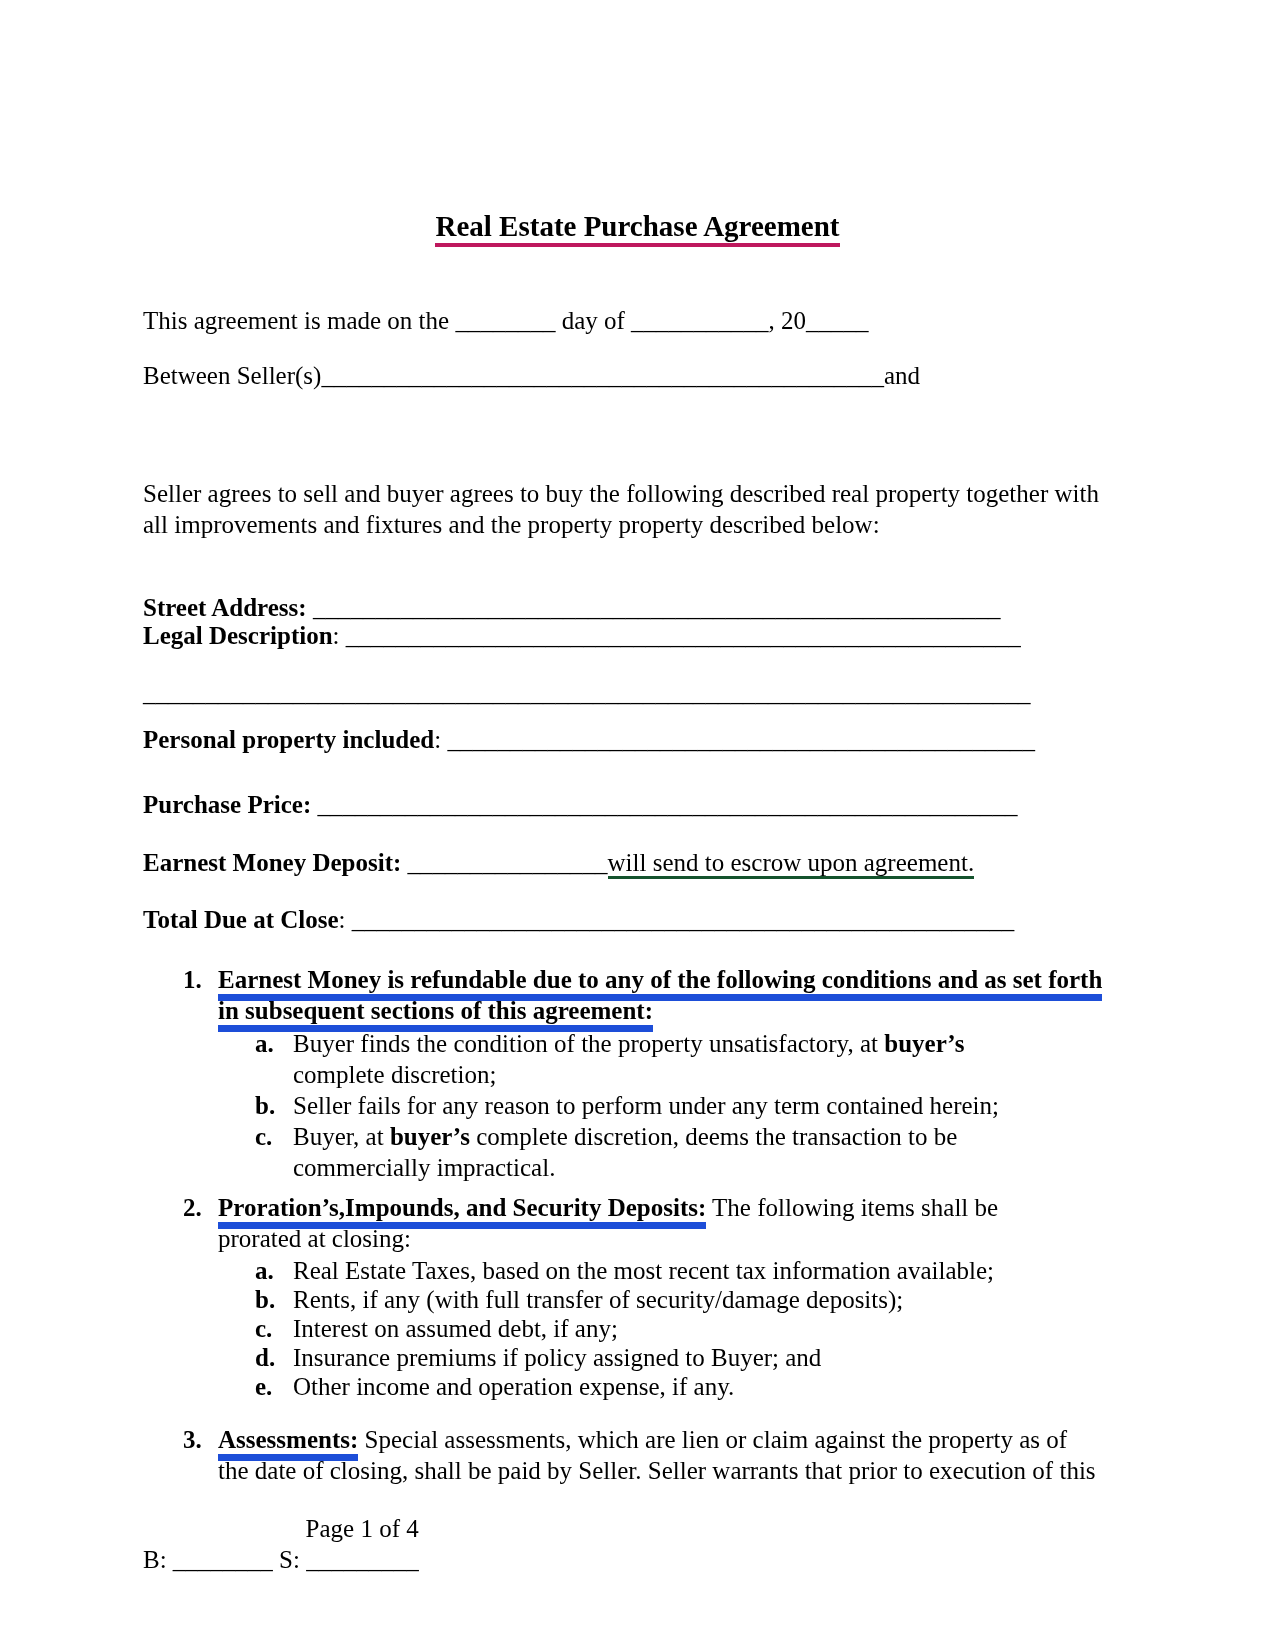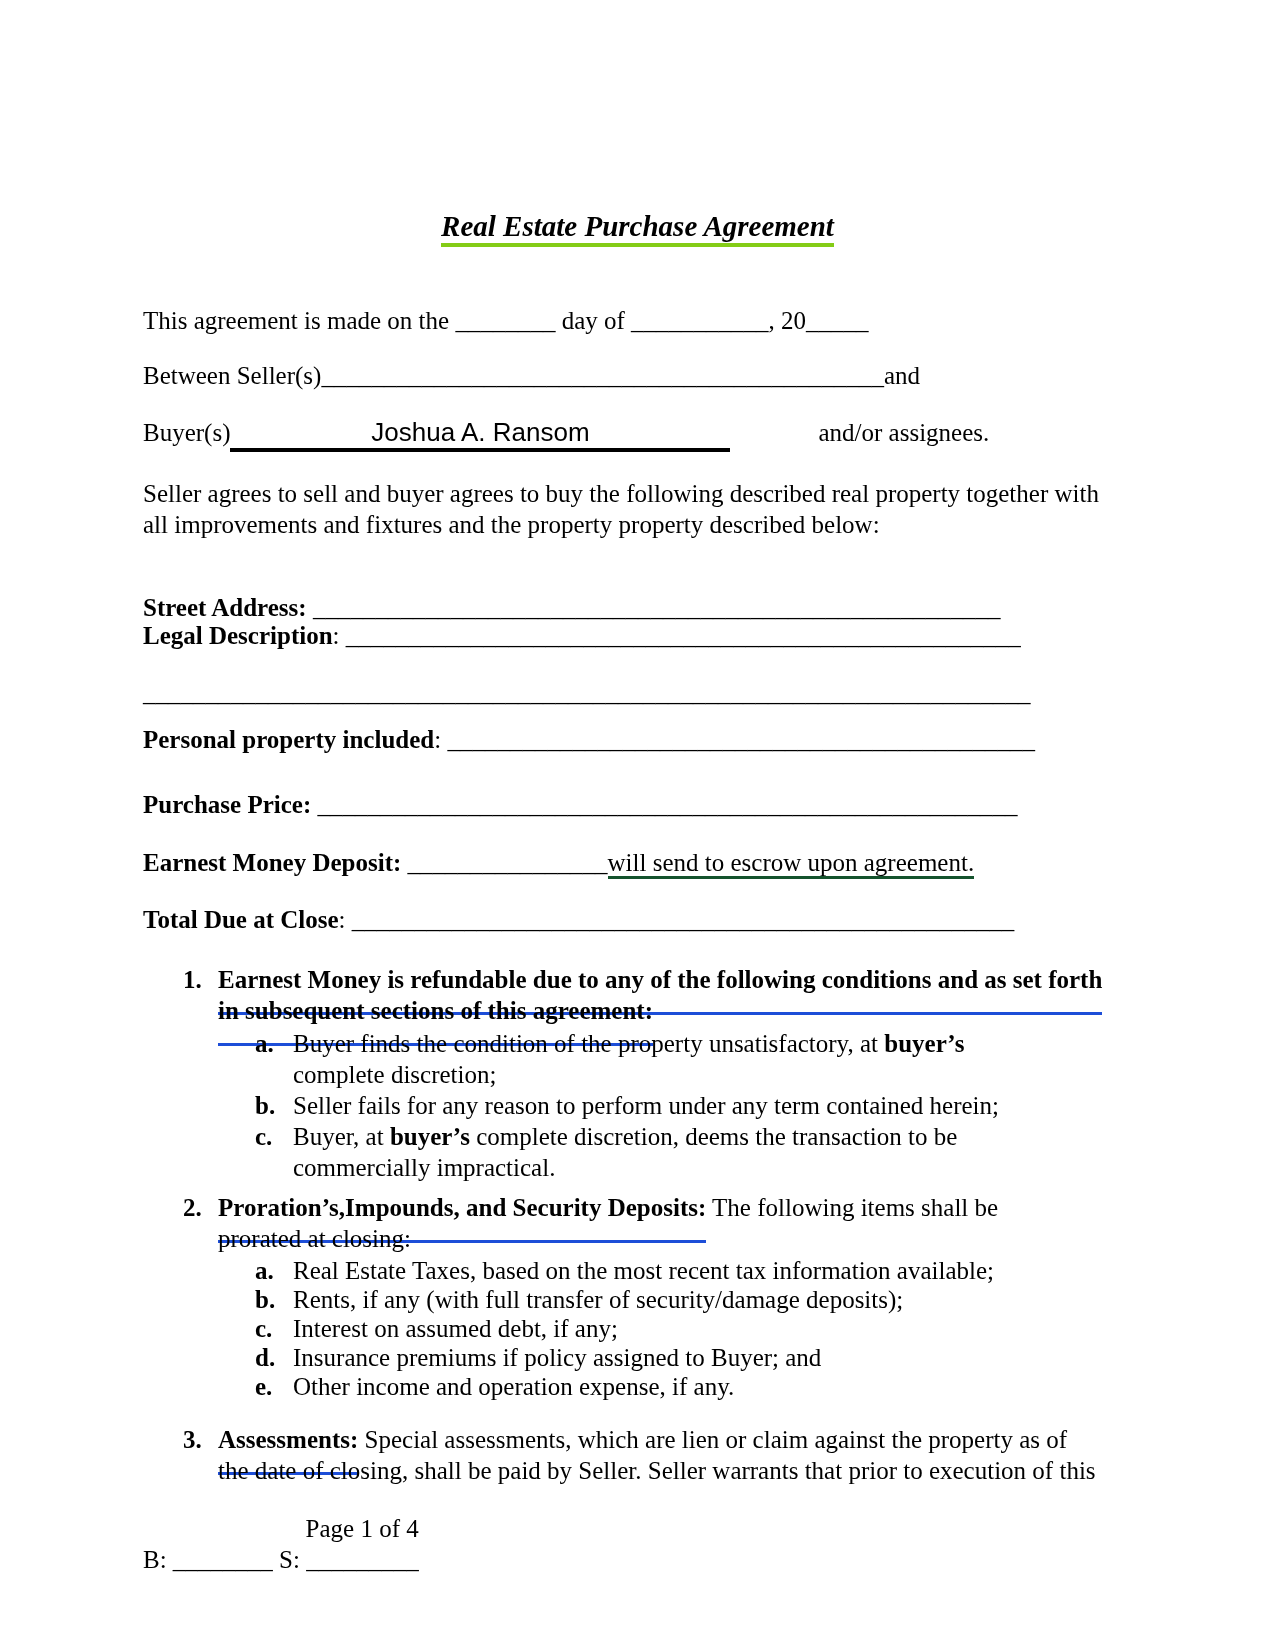--- a/index.html
+++ b/index.html
@@ -10,50 +10,49 @@
     background:#ffffff;
     color:#000;
     font-family:"Liberation Serif", serif;
     font-size:25px;
     line-height:31px;
     overflow:hidden;
   }
   .abs{position:absolute;left:143px;margin:0;}
   .nowrap{white-space:nowrap;}
   .title-row{position:absolute;top:208px;left:0;width:1275px;text-align:center;margin:0;line-height:36px;}
-  .title-text{font-weight:bold;font-size:29px;border-bottom:4px solid #84cc16;padding-bottom:1px;font-style:italic;}
+  .title-text{font-weight:bold;font-size:29px;border-bottom:4px solid #be185d;padding-bottom:1px;}
   b,.bold{font-weight:bold;}
   .uline3{border-bottom:3px solid #14532d;}
   .buyer-fill{
     display:inline-block;width:500px;margin-right:88px;
     border-bottom:4px solid #000;text-align:center;
     font-family:"Liberation Sans", sans-serif;font-size:26px;
   }
   .list-item{position:absolute;left:218px;width:925px;margin:0;}
   .item-num{position:absolute;left:-35px;top:0;font-weight:bold;}
   .item-heading{font-weight:bold;}
-  .hline{border-bottom:3px solid #1d4ed8;padding-bottom:19px;}
+  .hline{border-bottom:7px solid #1d4ed8;padding-bottom:1px;}
   .sublist{margin-top:2px;}
   .sub{position:relative;margin-left:75px;}
   .sub .letter{position:absolute;left:-38px;top:0;font-weight:bold;}
   .lh29{line-height:29px;}
   .footer{position:absolute;left:143px;top:1513px;margin:0;text-align:right;}
 </style>
 </head>
 <body>
 
 <div class="page">
 
   <p class="title-row"><span class="title-text">Real Estate Purchase Agreement</span></p>
 
   <p class="abs nowrap" style="top:305px;"><span>This agreement is made on the ________ day of ___________, 20_____</span></p>
 
   <p class="abs nowrap" style="top:360px;"><span>Between Seller(s)</span><span>_____________________________________________</span><span>and</span></p>
 
-  <p class="abs nowrap" style="top:417px;"><span>Buyer(s)</span><span class="buyer-fill"><span>Joshua A. Ransom</span></span><span>and/or assignees.</span></p>
 
   <p class="abs" style="top:478px;width:1000px;"><span>Seller agrees to sell and buyer agrees to buy the following described real property together with</span><br><span>all improvements and fixtures and the property property described below:</span></p>
 
   <p class="abs nowrap" style="top:560px;margin-top:32px;"><span class="bold">Street Address:</span><span> _______________________________________________________</span></p>
 
   <p class="abs nowrap" style="top:620px;"><span class="bold">Legal Description</span><span>: </span><span>______________________________________________________</span></p>
 
   <p class="abs nowrap" style="top:677px;"><span>_______________________________________________________________________</span></p>
 
   <p class="abs nowrap" style="top:724px;"><span class="bold">Personal property included</span><span>: </span><span>_______________________________________________</span></p>

